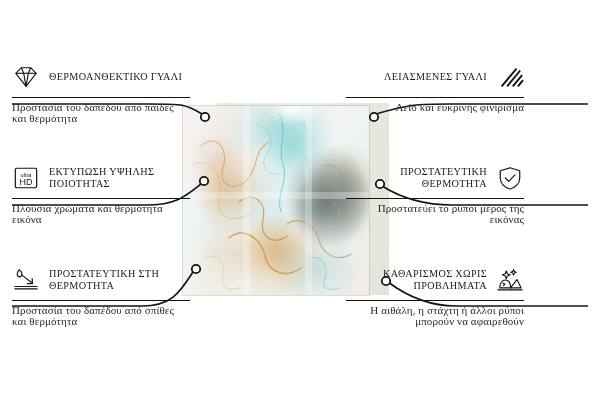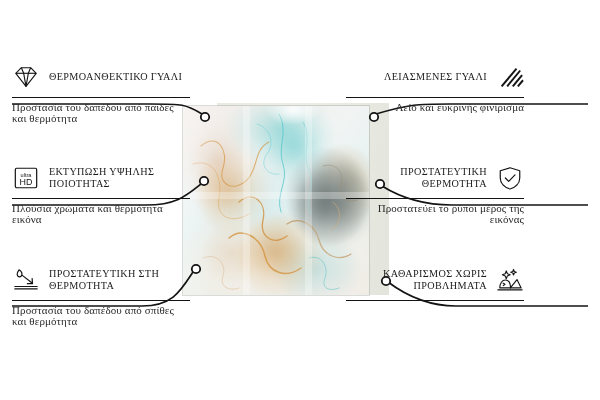--- a/index.html
+++ b/index.html
@@ -238,15 +238,16 @@
           <path d="M18.8,2.6 L19.6,4.8 L21.8,5.6 L19.6,6.4 L18.8,8.6 L18,6.4 L15.8,5.6 L18,4.8 Z"></path>
           <path d="M4,22.5 C4,17.5 6.6,14 10,14 C13.4,14 15.4,17.2 15.6,22.5 Z"></path>
           <path d="M15.4,22.5 L22.5,13.5 L27,22.5 Z"></path>
           <path d="M7.6,17.4 L9.6,18.6 L7.8,20"></path>
           <path d="M2,24.6 L28,24.6" stroke-width="1.5"></path>
         </g>
       </svg>
       <div class="f-title">ΚΑΘΑΡΙΣΜΟΣ ΧΩΡΙΣ ΠΡΟΒΛΗΜΑΤΑ</div>
     </div>
     <div class="f-rule"></div>
+    <div class="f-desc">Η αιθάλη, η στάχτη ή άλλοι ρύποι μπορούν να αφαιρεθούν</div>
   </div>
 
 </div>
 
 </body></html>

